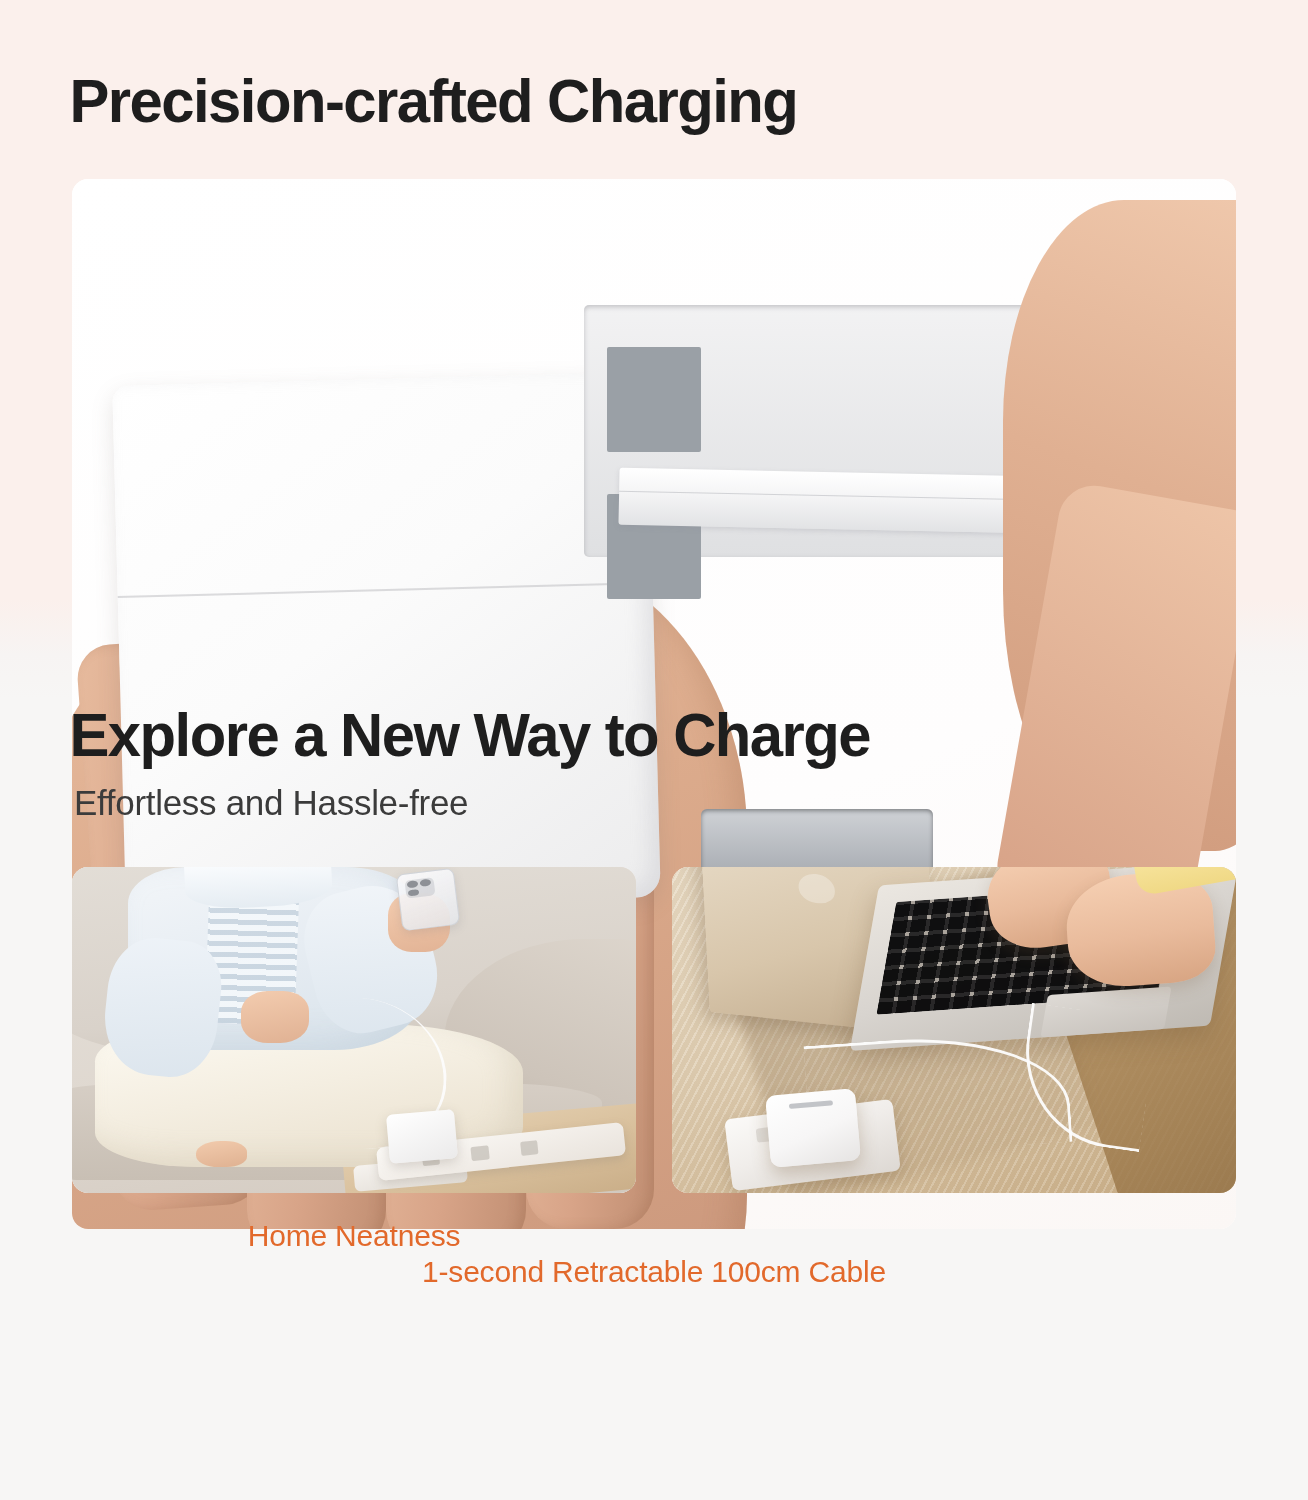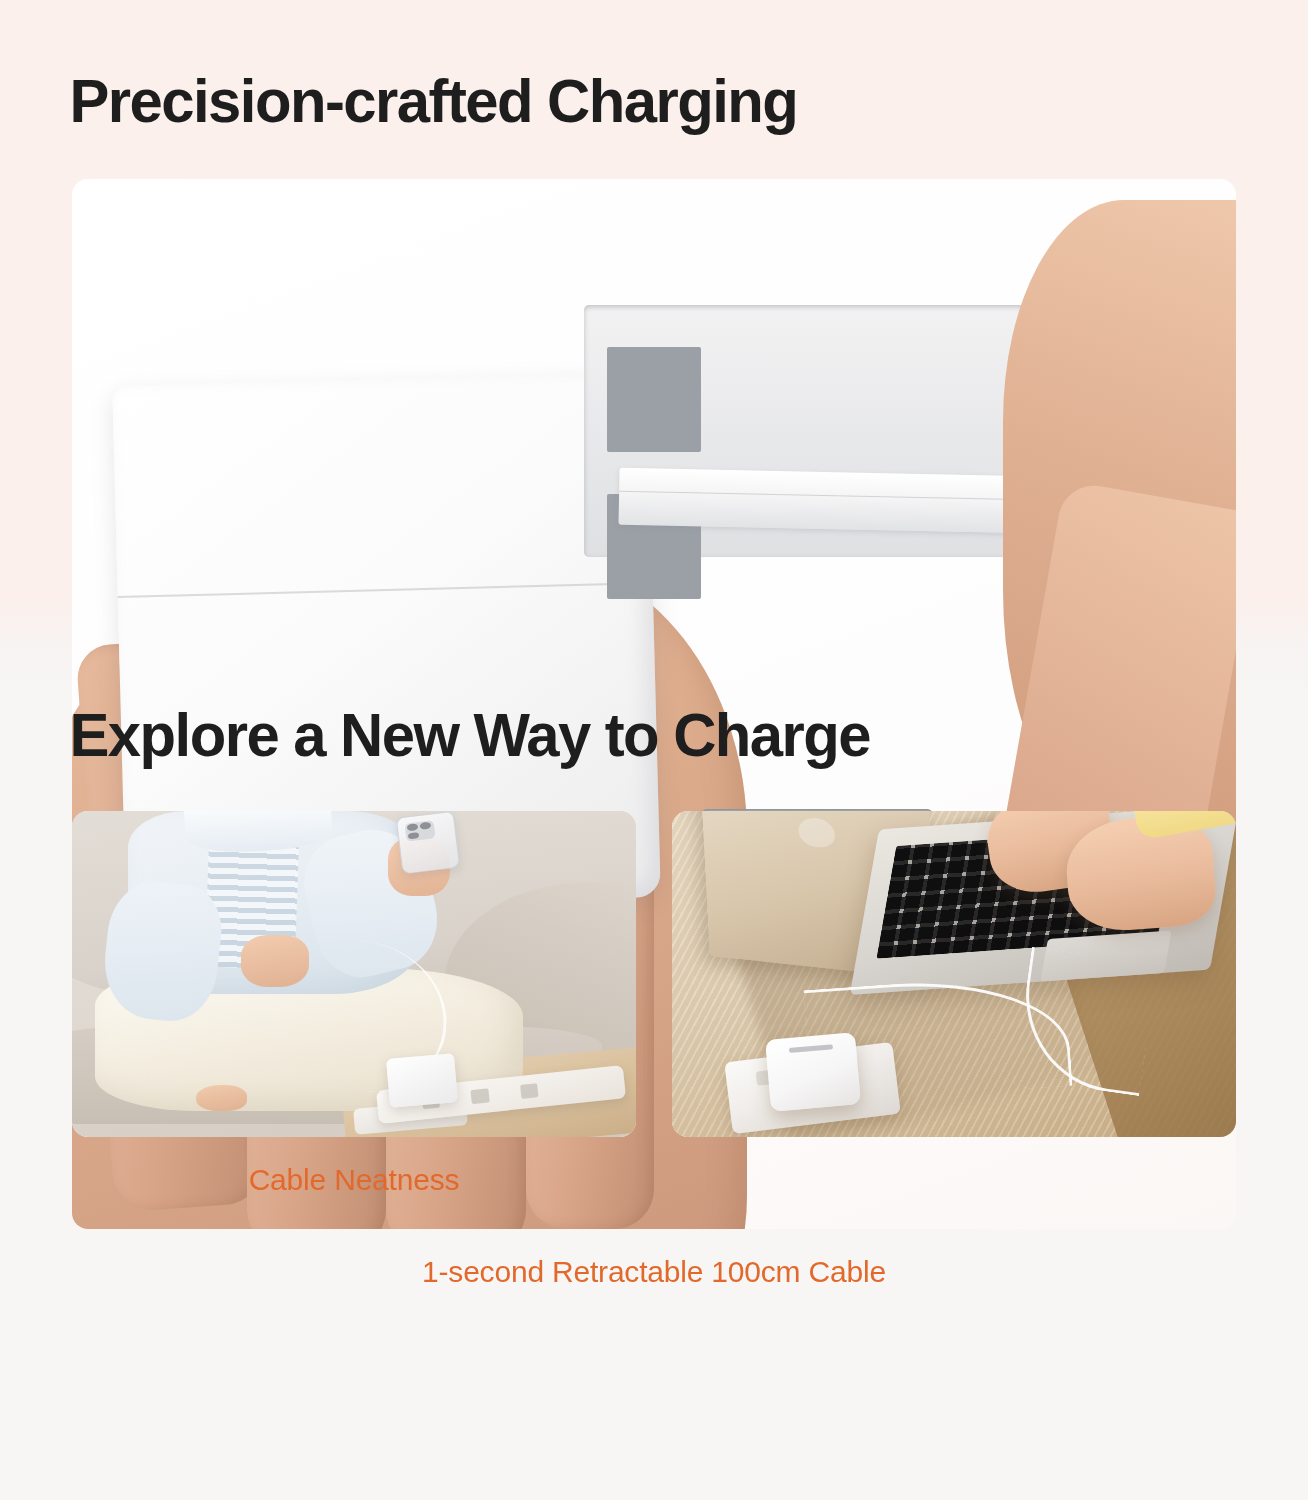--- a/index.html
+++ b/index.html
@@ -650,20 +650,21 @@
         </div>
         <p class="caption">1-second Retractable 100cm Cable</p>
       </div>
 
 
     </div>
   </div>
 
   <div class="section section-2">
     <h1 class="heading">Explore a New Way to Charge</h1>
+    <p class="subheading">Effortless and Hassle-free</p>
 
     <div class="grid">
 
       <div class="cell">
         <div class="photo photo-wide">
           <div class="scene s3">
             <div class="sofa-back"></div>
             <div class="sofa-arm"></div>
             <div class="sofa-seat"></div>
             <div class="table"></div>
@@ -686,21 +687,21 @@
             <div class="wire"></div>
             <div class="base"></div>
             <div class="strip">
                 <i></i>
                 <i></i>
                 <i></i>
               </div>
             <div class="adapter"></div>
           </div>
         </div>
-        <p class="caption">Cable Neatness</p>
+        <p class="caption">Home Neatness</p>
       </div>
 
       <div class="cell">
         <div class="photo photo-wide">
           <div class="scene s4">
             <div class="grain"></div>
             <div class="plank"></div>
             <div class="shadow"></div>
             <div class="lid">
               <div class="apple"></div>

